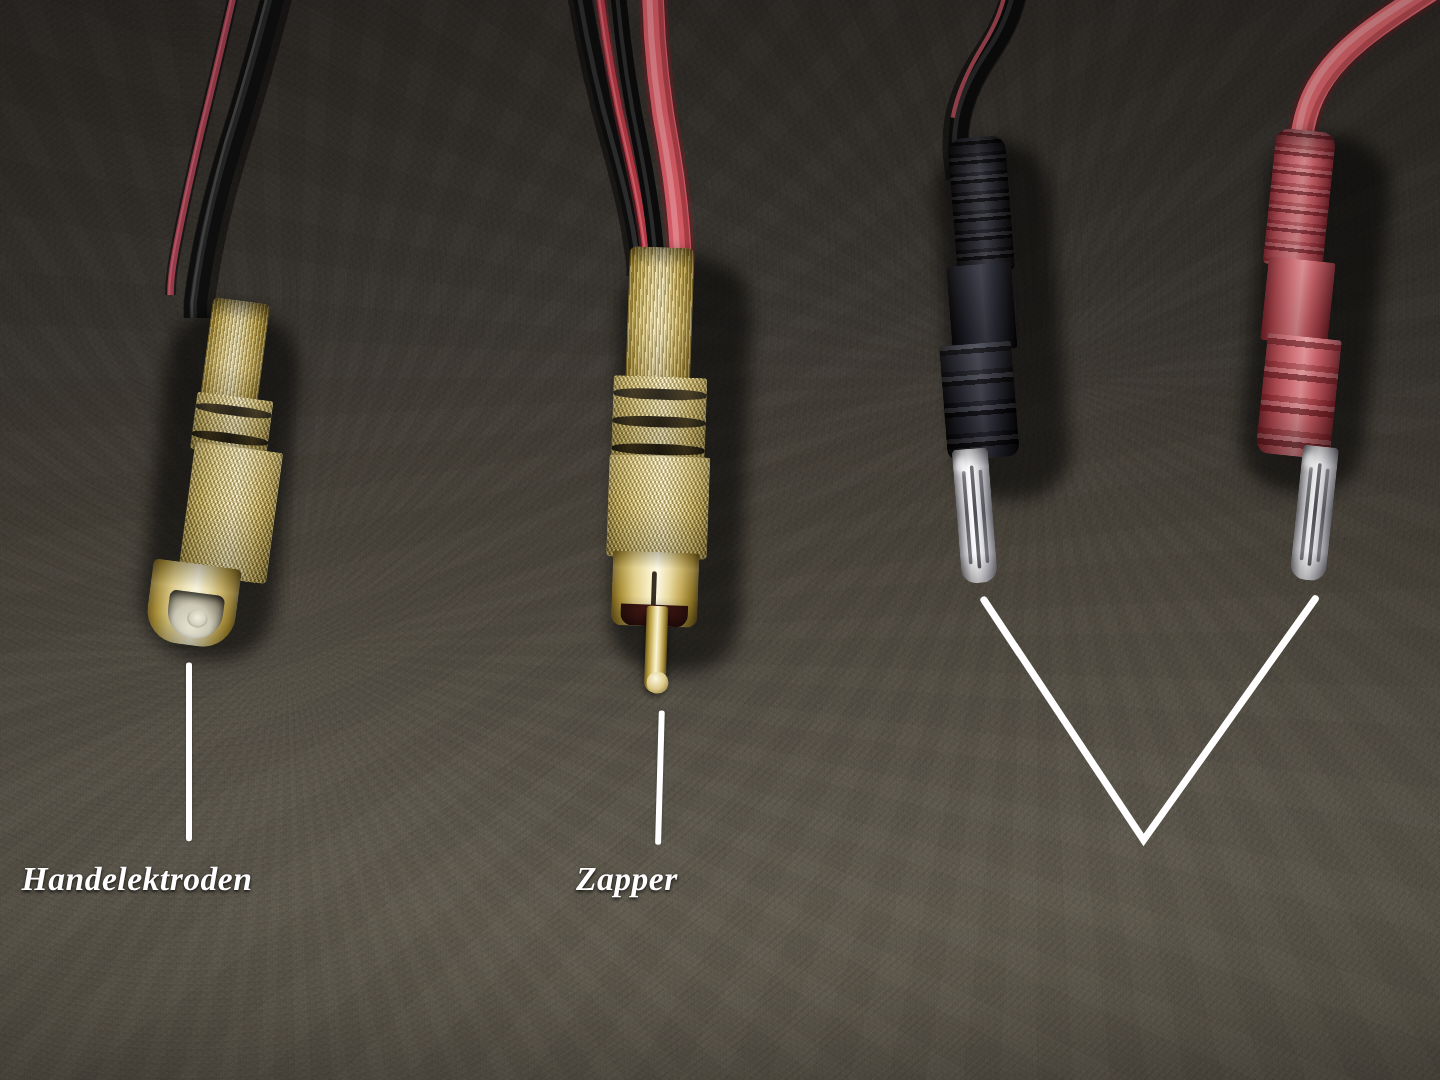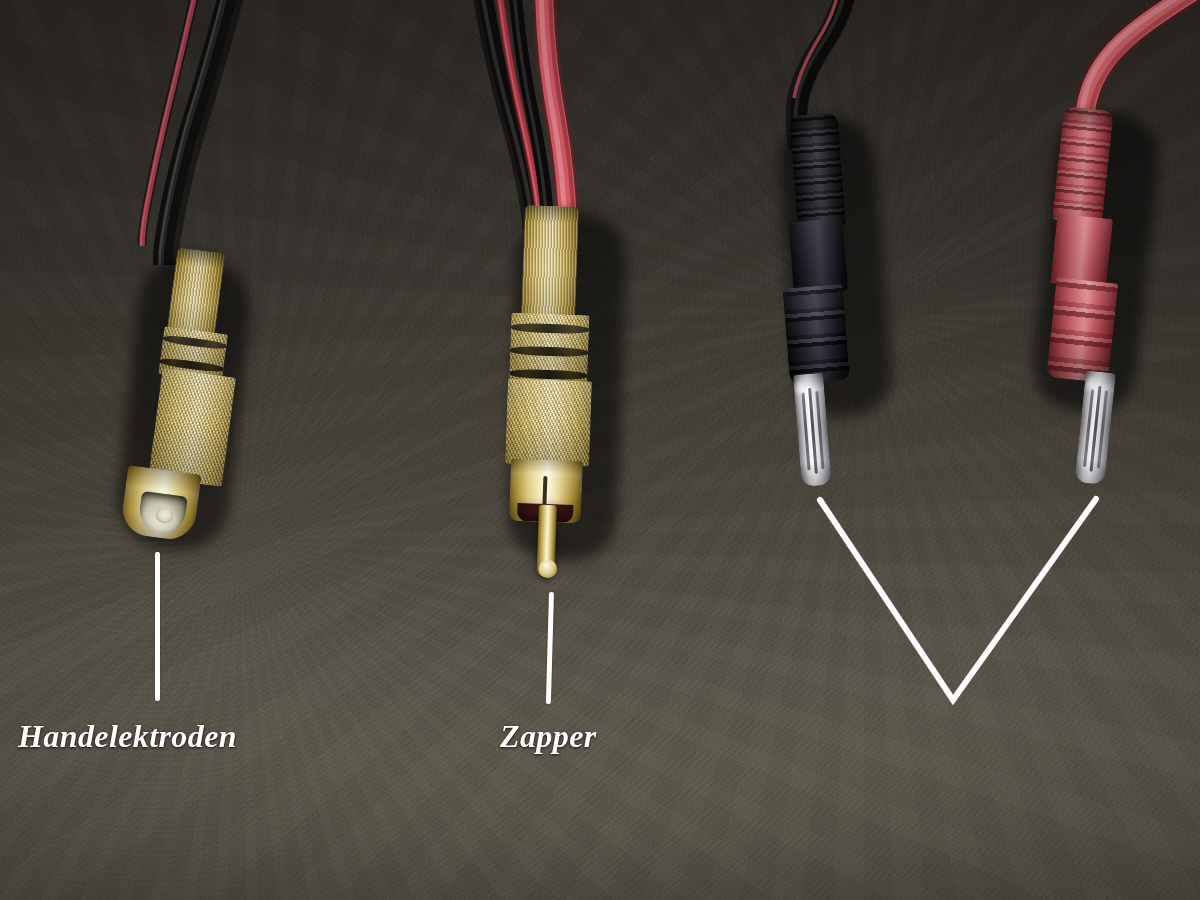--- a/index.html
+++ b/index.html
@@ -76,21 +76,21 @@
     border-radius: 2px;
     box-shadow: 0 0 2px rgba(0,0,0,.35);
   }
 
   
   .label {
     position: absolute;
     color: #ffffff;
     font-weight: bold;
     font-style: italic;
-    font-size: 32px;
+    font-size: 28px;
     letter-spacing: .4px;
     white-space: nowrap;
     text-shadow: 0 1px 3px rgba(0,0,0,.75), 0 0 1px rgba(0,0,0,.6);
   }
 
   
   .gold-knurl {
     background:
       repeating-linear-gradient(90deg,
         rgba(120,95,25,.55) 0 1px,
@@ -419,16 +419,16 @@
   <div class="pointer" style="left:155px; top:552px; width:5px; height:149px;"></div>
 
   <div class="pointer" style="left:549px; top:592px; width:5px; height:112px; transform:rotate(1.6deg); transform-origin:50% 0%;"></div>
 
   <svg style="position:absolute; left:800px; top:485px; width:320px; height:230px;" viewBox="0 0 320 230">
     <polyline points="20,15 153,215 296,14" fill="none" stroke="#ffffff" stroke-width="6" stroke-linecap="round" stroke-linejoin="miter"></polyline>
   </svg>
 
   <div class="label" style="left:18px; top:718px;">Handelektroden</div>
 
-  <div class="label" style="left:500px; top:718px;">Zapper</div>
+  <div class="label" style="left:480px; top:718px;">Zapper</div>
 
 
 </div>
 
 </body></html>

